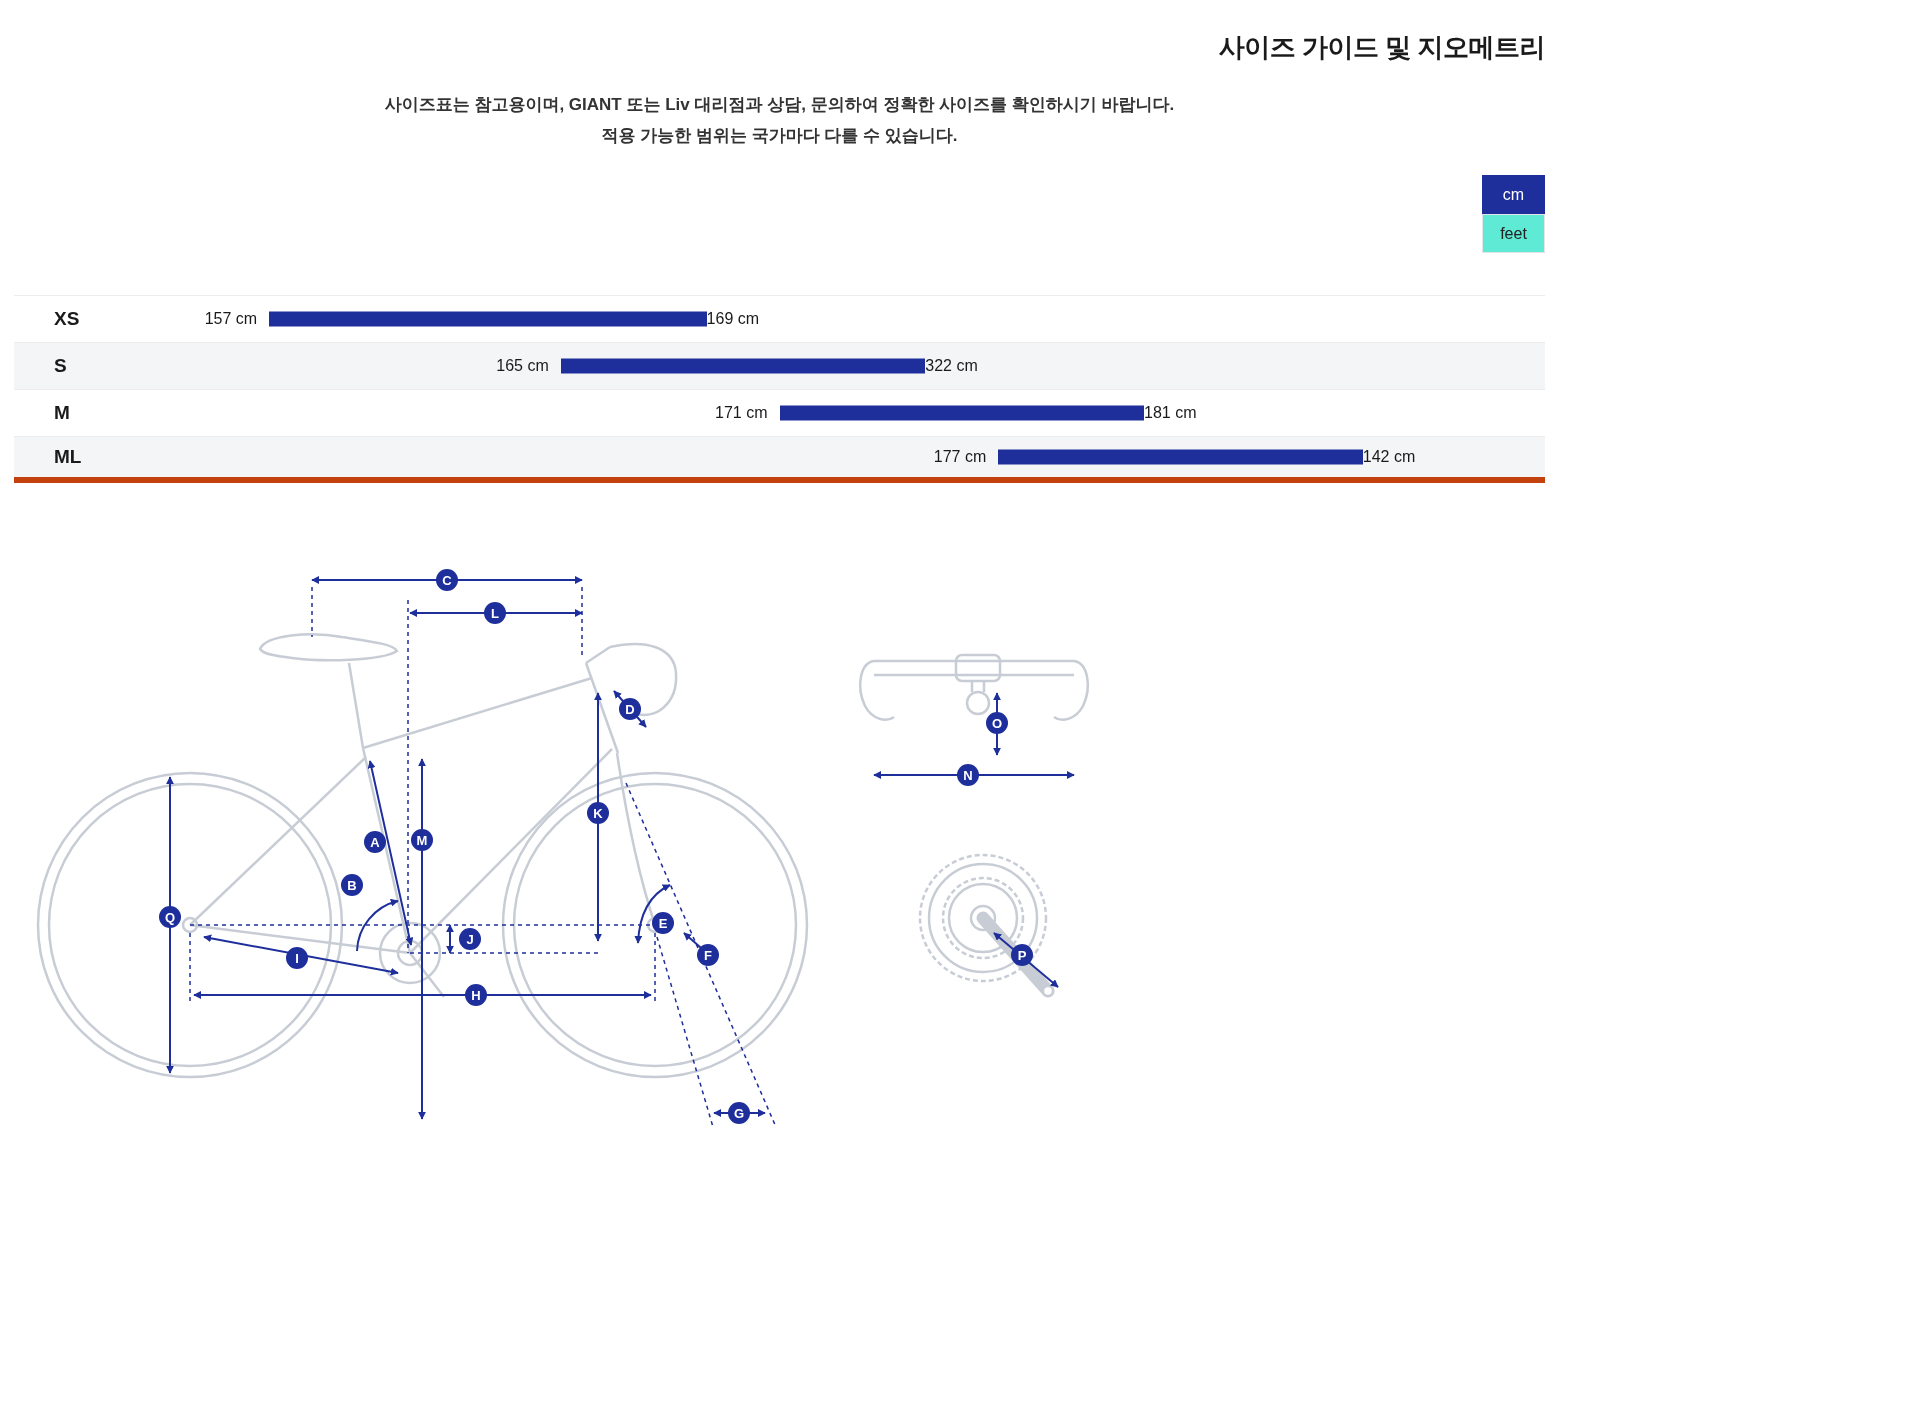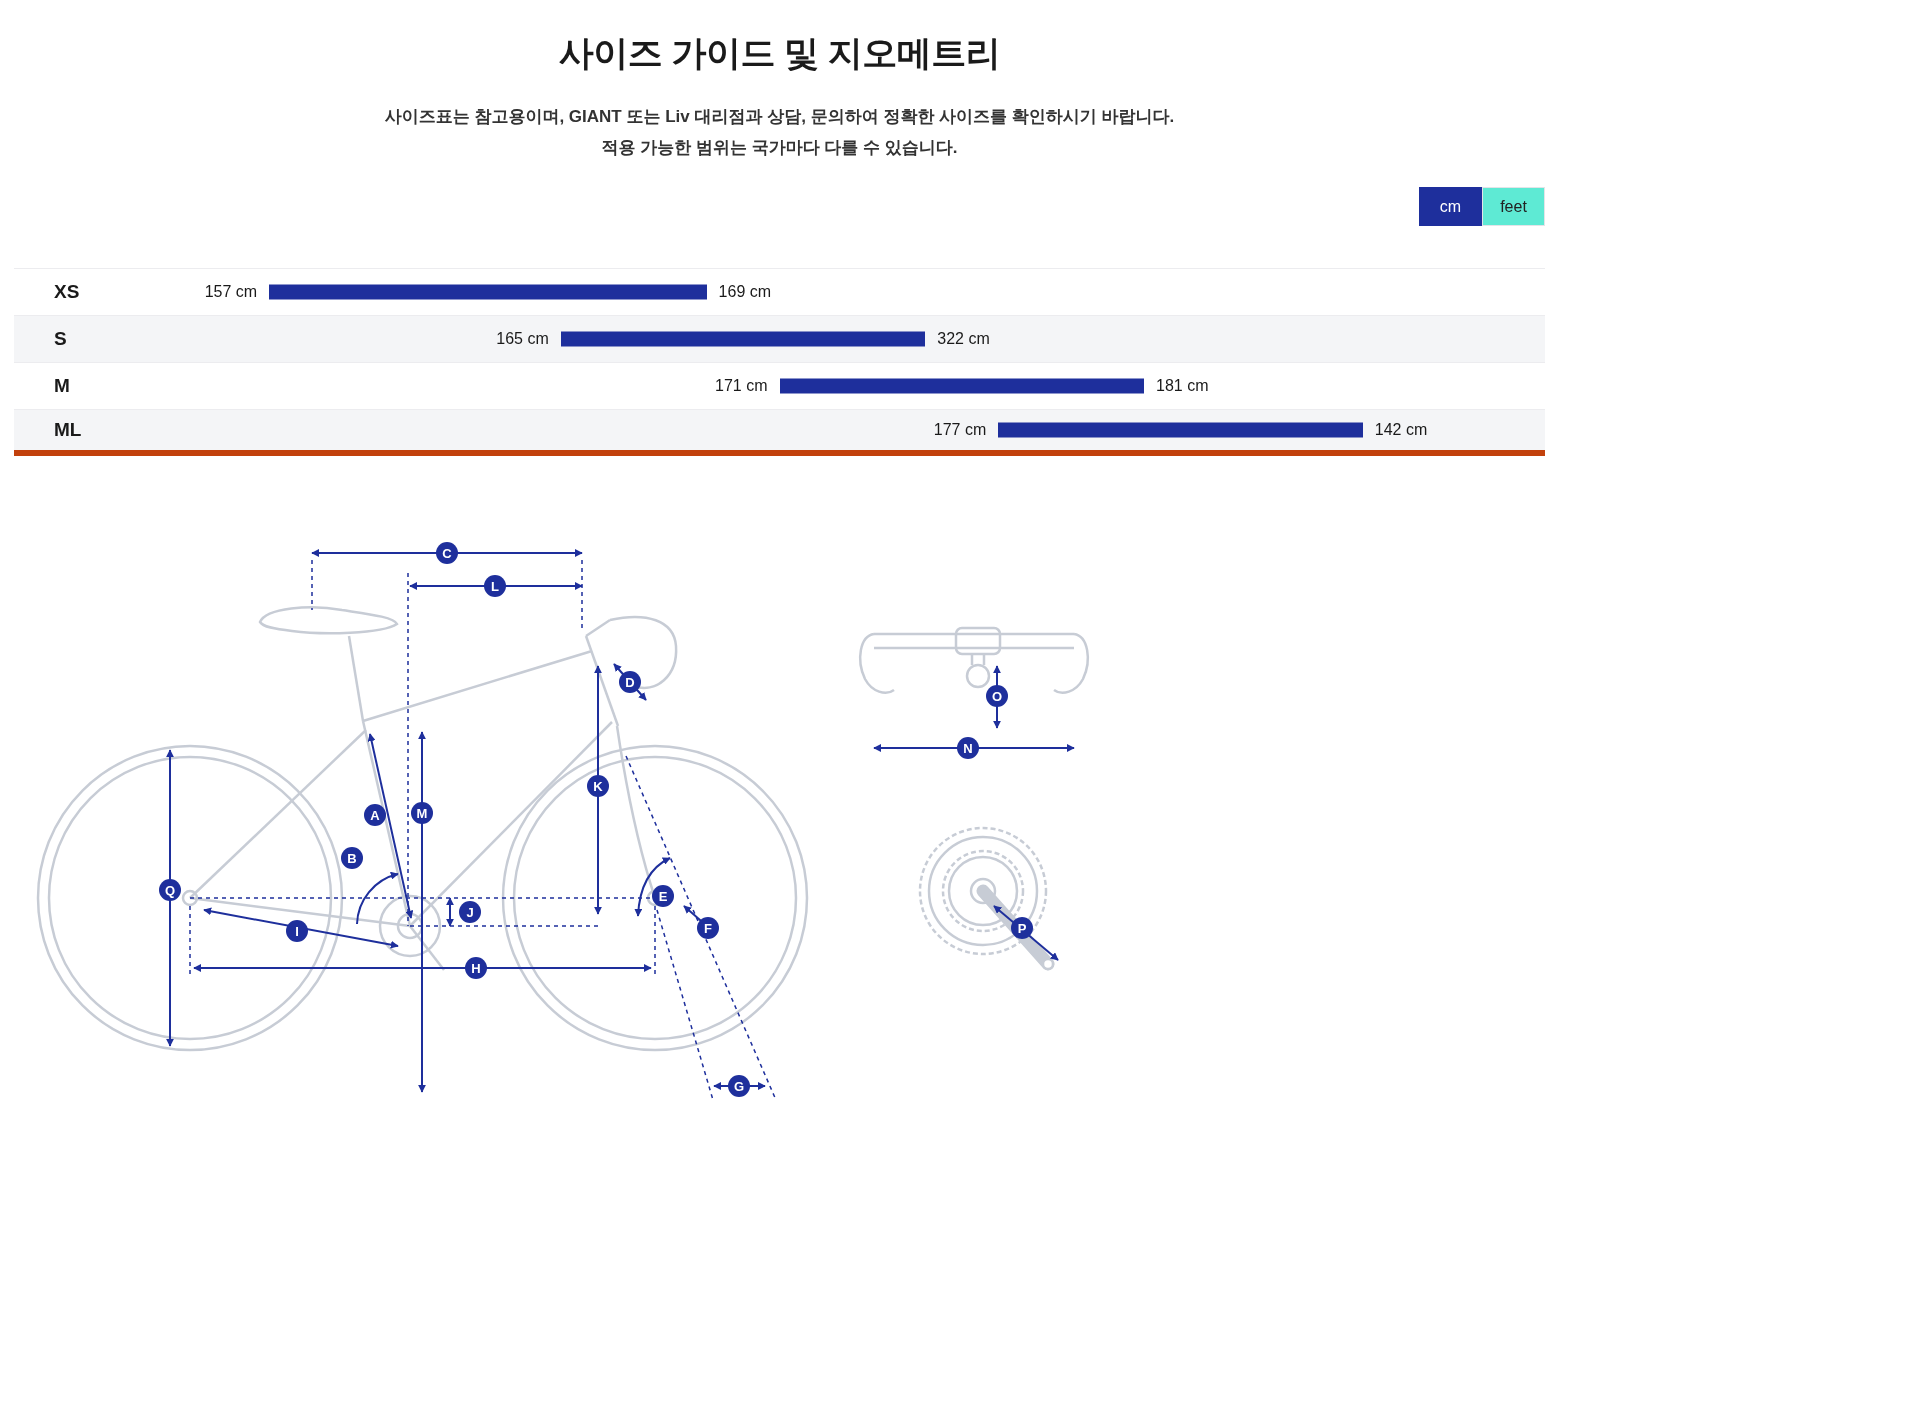--- a/index.html
+++ b/index.html
@@ -1,38 +1,38 @@
 <!DOCTYPE html>
 <html style="--navy: #1e2f9c;"><head>
 <meta charset="utf-8">
 <style>
   :root { --navy: #1e2f9c; }
   * { box-sizing: border-box; }
   body { margin: 0; background: #fff; color: #222; font-family: "Liberation Sans", sans-serif; }
   .page { width: 1531px; margin: 0 0 0 14px; padding: 30px 0 40px 0; }
 
-  .title { text-align: center; font-size: 35px; font-weight: bold; margin: 0; letter-spacing: -0.5px; color: #1a1a1a; }
+  .title { text-align: right; font-size: 26px; font-weight: bold; margin: 0; letter-spacing: -0.5px; color: #1a1a1a; }
   .subtitle { text-align: center; font-size: 17px; font-weight: bold; color: #333; margin: 0; line-height: 31px; }
   .subtitle.first { margin-top: 24px; }
 
   .toggle-row { display: flex; justify-content: flex-end; margin-top: 24px; }
-  .unit-toggle { display: flex; }
+  .unit-toggle { display: flex; flex-direction: column; }
   .unit-btn { width: 63px; height: 39px; font-size: 16px; border: 1px solid #e3e4e8; background: #5eead4; color: #222;
               cursor: pointer; font-family: inherit; padding: 0; }
   .unit-btn.active { background: var(--navy); color: #fff; border-color: var(--navy); }
 
   .size-chart { margin-top: 42px; }
   .sc-row { position: relative; height: 47px; border-top: 1px solid #ececef; }
   .sc-row:last-child { border-bottom: 6px solid #c2410c; }
   .sc-row.alt { background: #f4f5f7; }
   .sc-size { position: absolute; left: 40px; top: 50%; transform: translateY(-50%); font-size: 19px; font-weight: bold; color: #1a1a1a; }
   .sc-bar { position: absolute; top: 50%; transform: translateY(-50%); height: 15px; background: var(--navy); }
   .sc-min, .sc-max { position: absolute; top: 50%; transform: translateY(-50%); font-size: 16px; white-space: nowrap; color: #1a1a1a; }
   .sc-min { padding-right: 12px; transform: translate(-100%, -50%); }
-  .sc-max { padding-left: 12px; }
+  .sc-max { }
 
   .diagram { margin-top: 62px; margin-left: 6px; }
   .lbl text { font-family: "Liberation Sans", sans-serif; font-size: 13px; font-weight: bold; fill: #fff; }
 </style>
 </head>
 <body>
 
 <div class="page">
 
   <h1 class="title">사이즈 가이드 및 지오메트리</h1>

